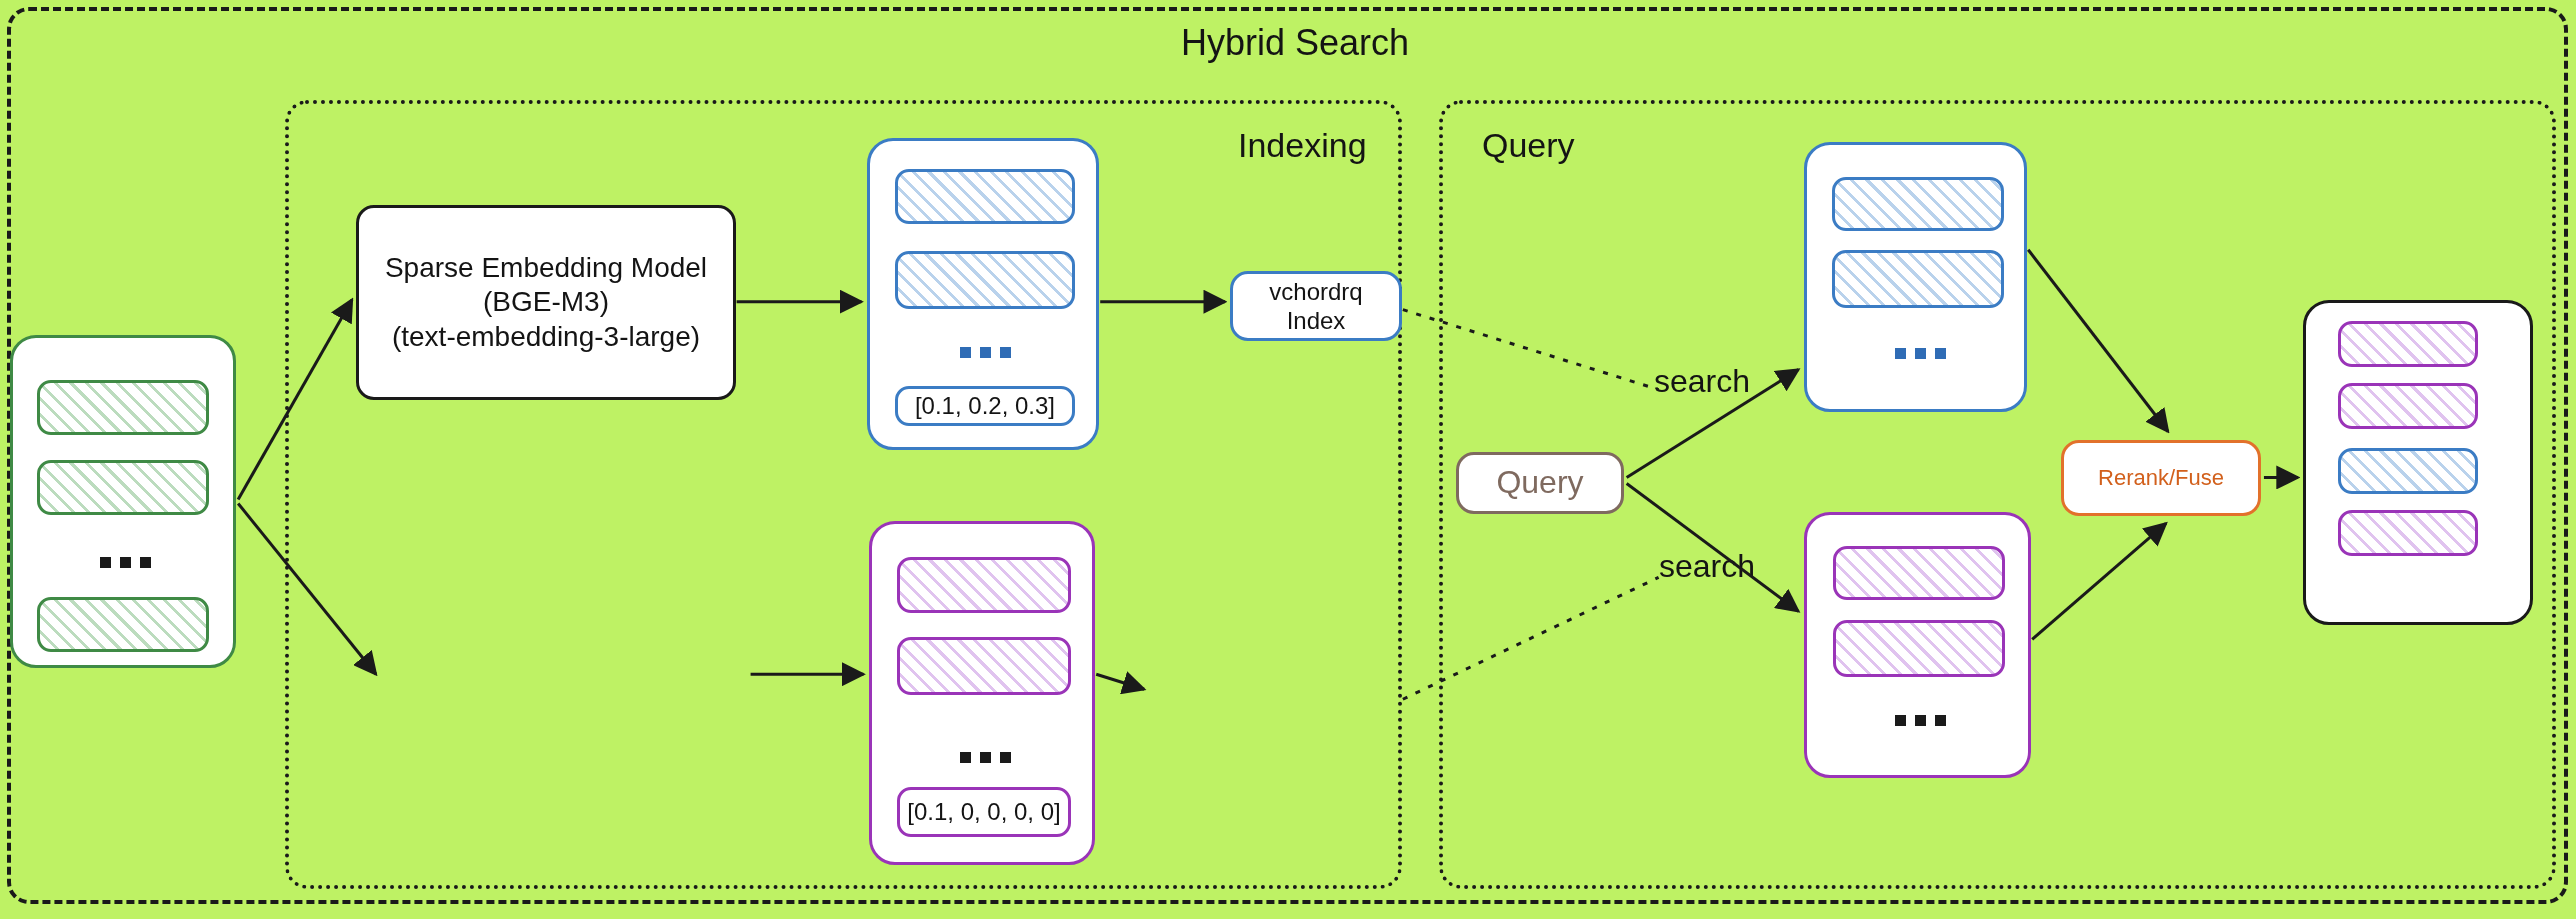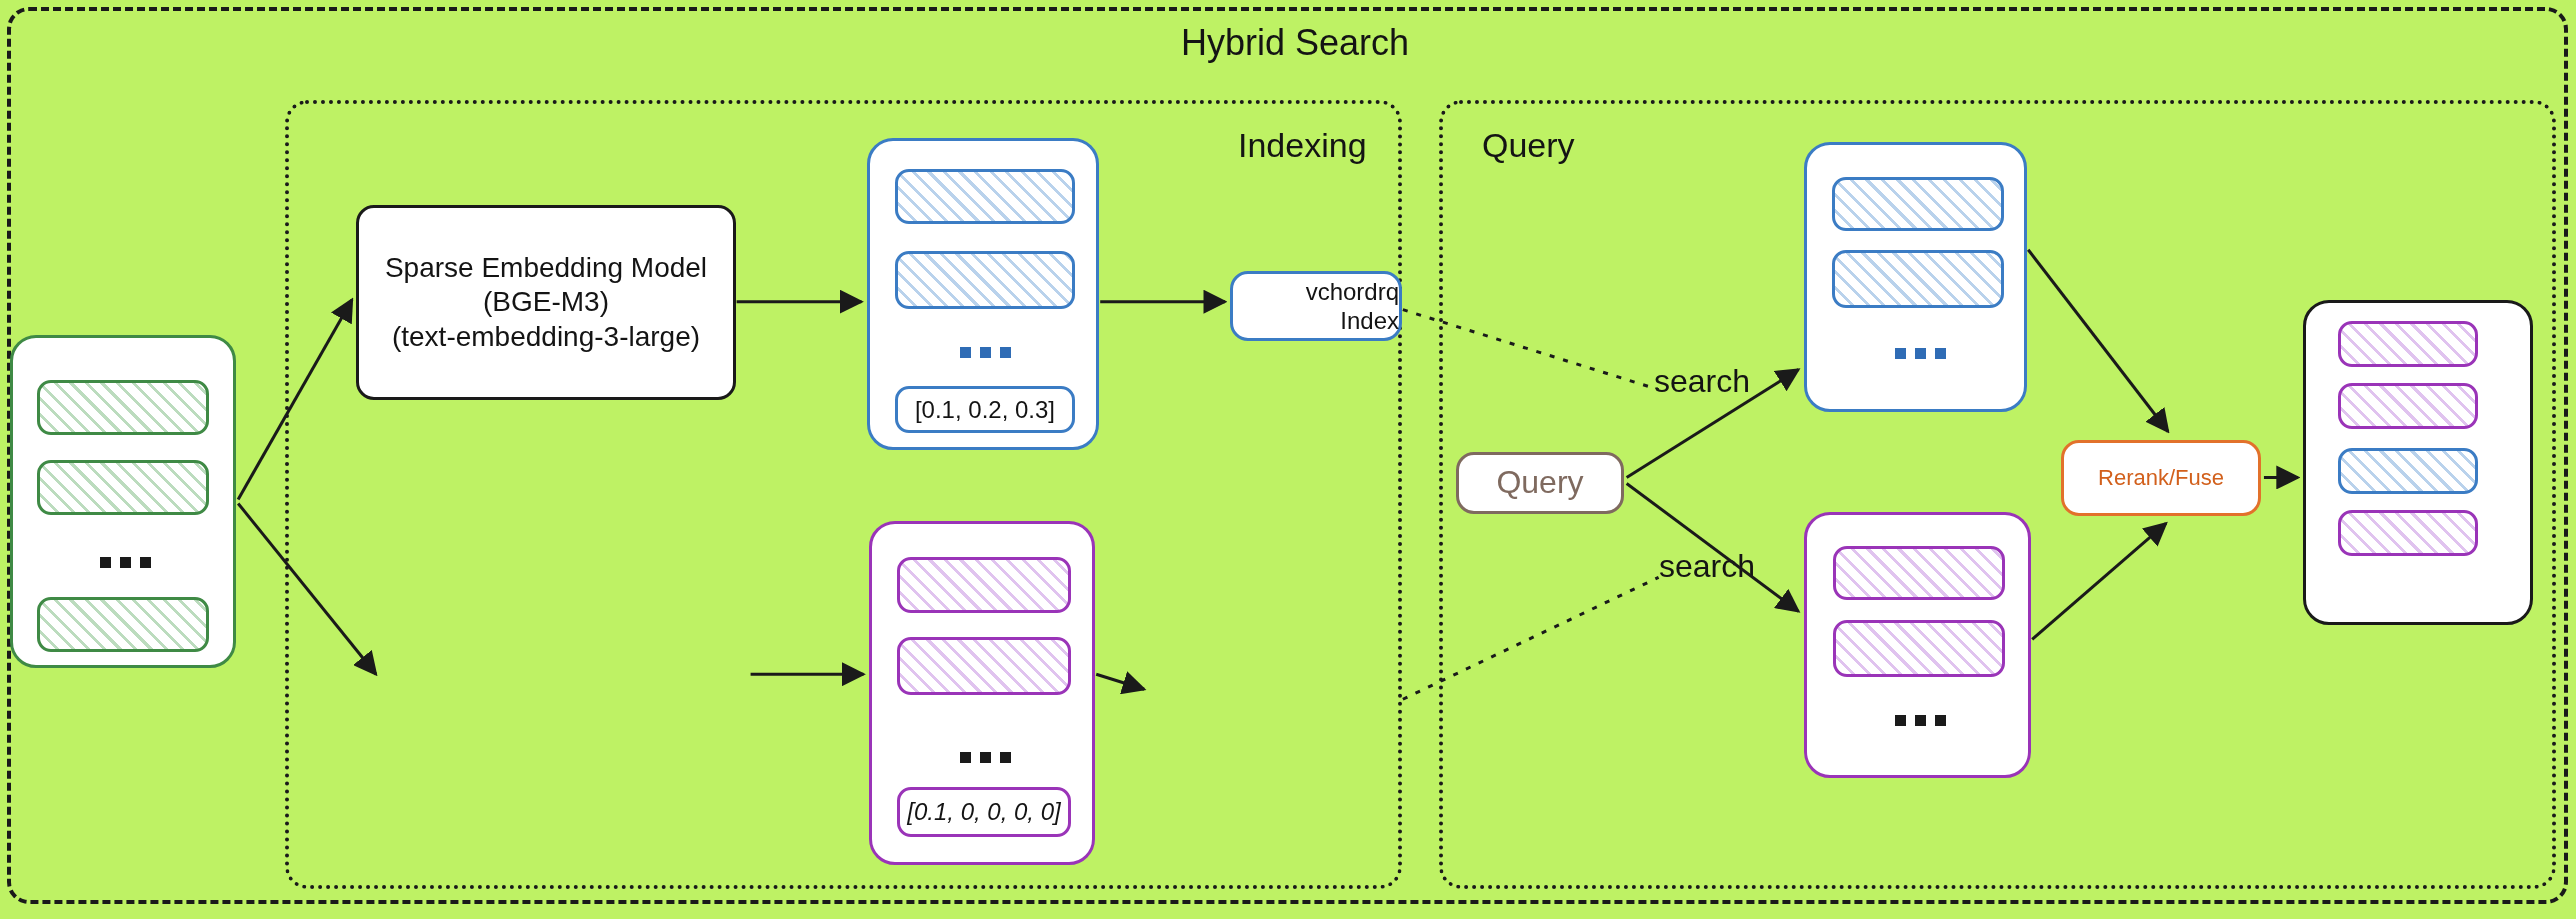--- a/index.html
+++ b/index.html
@@ -8,21 +8,21 @@
 
   .panel{position:absolute;box-sizing:border-box;border-radius:22px;}
   .panel.outer{border:4px dashed #1a1a1a;}
   .panel.inner{border:4px dotted #1a1a1a;}
 
   .panel-title{position:absolute;color:#141414;white-space:nowrap;}
 
   .box{position:absolute;box-sizing:border-box;border:3px solid #1a1a1a;border-radius:18px;
        background:#fff;display:flex;flex-direction:column;align-items:center;justify-content:center;
        text-align:center;color:#141414;line-height:1.22;}
-  .box.blue{border-color:#3b7cc4;color:#141414;align-items:flex-end;}
+  .box.blue{border-color:#3b7cc4;color:#141414;}
   .box.purple{border-color:#9a34b8;color:#141414;}
   .box.orange{border-color:#e2712b;color:#d2601c;}
   .box.brown{border-color:#7f6a5f;color:#7f6a5f;}
 
   .stack{position:absolute;box-sizing:border-box;border:3px solid #1a1a1a;border-radius:26px;background:#fff;}
   .stack.green{border-color:#3f8a45;}
   .stack.blue{border-color:#3b7cc4;}
   .stack.purple{border-color:#9a34b8;}
   .stack.black{border-color:#1a1a1a;}
 
@@ -32,21 +32,21 @@
     background-image:repeating-linear-gradient(45deg,#bcdcbe 0 3px,rgba(255,255,255,0) 3px 11px);}
   .item.blue{border-color:#3b7cc4;
     background-color:#ffffff;
     background-image:repeating-linear-gradient(45deg,#b9d2ec 0 3px,rgba(255,255,255,0) 3px 11px);}
   .item.purple{border-color:#9a34b8;
     background-color:#ffffff;
     background-image:repeating-linear-gradient(45deg,#e0c3ef 0 3px,rgba(255,255,255,0) 3px 11px);}
 
   .vecbox{position:absolute;box-sizing:border-box;border:3px solid #3b7cc4;border-radius:14px;background:#fff;
           display:flex;align-items:center;justify-content:center;color:#141414;white-space:nowrap;}
-  .vecbox.purple{border-color:#9a34b8;font-style:italic;}
+  .vecbox.purple{border-color:#9a34b8;}
 
   .dots{position:absolute;display:flex;gap:9px;align-items:center;}
   .dots span{display:block;width:11px;height:11px;background:#1a1a1a;}
   .dots.blue span{background:#2f6cb5;}
   .dots.green span{background:#1a1a1a;}
   .dots.purple span{background:#1a1a1a;}
 
   .edge-label{position:absolute;color:#141414;white-space:nowrap;}
 
   svg.wires{position:absolute;left:0;top:0;width:2576px;height:919px;overflow:visible;pointer-events:none;}
@@ -87,21 +87,21 @@
 
 
   <div class="stack blue" style="left:867px;top:138px;width:232px;height:312px;">
     <div class="item blue" style="left:25px;top:28px;width:180px;height:55px;"></div>
     <div class="item blue" style="left:25px;top:110px;width:180px;height:58px;"></div>
     <div class="dots blue" style="left:90px;top:206px;">
         <span></span>
         <span></span>
         <span></span>
       </div>
-    <div class="vecbox" style="left:25px;top:245px;width:180px;height:47px;font-size:24px;">[0.1, 0.2, 0.3]</div>
+    <div class="vecbox" style="left:25px;top:245px;width:180px;height:40px;font-size:24px;">[0.1, 0.2, 0.3]</div>
   </div>
 
   <div class="stack purple" style="left:869px;top:521px;width:226px;height:344px;">
     <div class="item purple" style="left:25px;top:33px;width:174px;height:56px;"></div>
     <div class="item purple" style="left:25px;top:113px;width:174px;height:58px;"></div>
     <div class="dots purple" style="left:88px;top:228px;">
         <span></span>
         <span></span>
         <span></span>
       </div>

